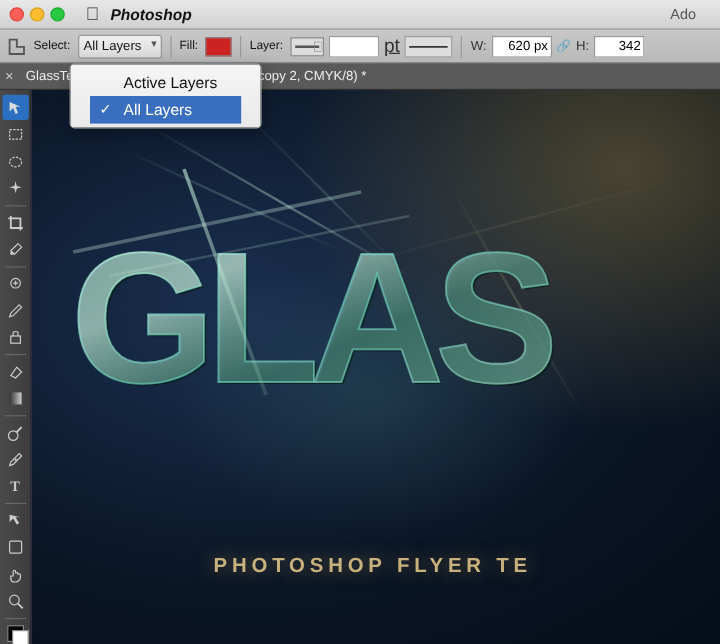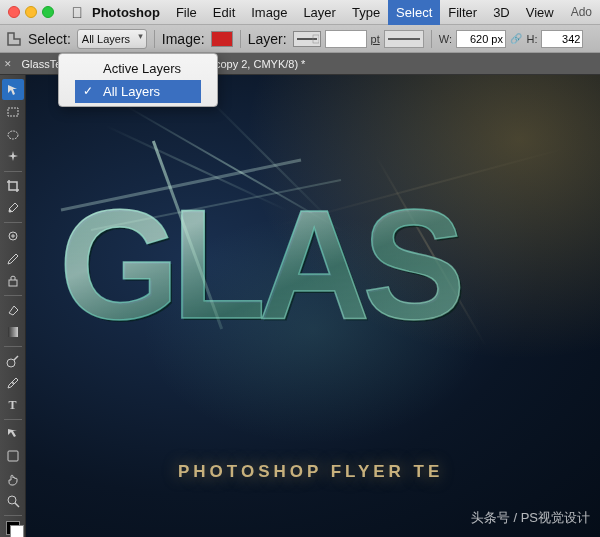--- a/index.html
+++ b/index.html
@@ -17,20 +17,21 @@
       z-index: 100;
     }
     #menubar .apple-logo {
       width: 30px; height: 25px;
       display: flex; align-items: center; justify-content: center;
       font-size: 15px; color: #333;
     }
     #menubar .app-name {
       font-weight: bold; font-size: 13px; color: #111;
       margin-right: 8px;
+      font-style: italic;
     }
     #menubar .menu-items {
       display: flex; align-items: center; gap: 0;
     }
     #menubar .menu-item {
       font-size: 13px; color: #111;
       padding: 0 8px; height: 25px;
       display: flex; align-items: center;
       cursor: default;
     }
@@ -62,21 +63,21 @@
       z-index: 100;
       padding: 0 4px;
       gap: 4px;
     }
     .options-tool-icon {
       width: 20px; height: 20px;
       display: flex; align-items: center; justify-content: center;
       font-size: 11px; color: #333;
     }
     .options-label {
-      font-size: 14px; color: #111;
+      font-size: 10px; color: #111;
       margin-right: 2px;
     }
     .options-dropdown {
       background: linear-gradient(to bottom, #f0f0f0, #d8d8d8);
       border: 1px solid #999;
       border-radius: 3px;
       padding: 1px 14px 1px 4px;
       font-size: 11px;
       color: #111;
       position: relative;
@@ -103,21 +104,21 @@
     }
     .options-input {
       width: 38px; height: 18px;
       background: white;
       border: 1px solid #999;
       font-size: 11px;
       text-align: center;
       padding: 0 20px;
     }
     .options-unit {
-      font-size: 11px; color: #333; text-decoration: underline;
+      font-size: 16px; color: #333; text-decoration: underline;
     }
     .options-separator {
       width: 1px; height: 18px;
       background: #999;
       margin: 0 3px;
     }
     .chain-icon { font-size: 10px; color: #555; }
     .dim-label { font-size: 11px; color: #333; }
     .dim-input {
       width: 42px; height: 18px;
@@ -284,44 +285,33 @@
 <body>
 
 <div id="menubar">
   <div class="traffic-lights">
     <div class="traffic-light tl-red"></div>
     <div class="traffic-light tl-yellow"></div>
     <div class="traffic-light tl-green"></div>
   </div>
   <span class="apple-logo"></span>
   <span class="app-name">Photoshop</span>
-  <div class="menu-items">
-    <span class="menu-item">File</span>
-    <span class="menu-item">Edit</span>
-    <span class="menu-item">Image</span>
-    <span class="menu-item">Layer</span>
-    <span class="menu-item">Type</span>
-    <span class="select-highlight">Select</span>
-    <span class="menu-item">Filter</span>
-    <span class="menu-item">3D</span>
-    <span class="menu-item">View</span>
-  </div>
-  <span style="margin-left:auto; font-size:12px; color:#555; padding-right:8px;">Ado</span>
+  <span style="margin-left:auto; font-size:12px; color:#555; padding-right:20px;">Ado</span>
 </div>
 
 <div id="optionsbar">
   <div class="options-tool-icon">
     <svg width="16" height="16" viewBox="0 0 16 16">
       <path d="M2 2 L8 2 L8 8 L14 8 L14 14 L2 14 Z" fill="none" stroke="#555" stroke-width="1.5"></path>
     </svg>
   </div>
   <span class="options-label">Select:</span>
   <div class="options-dropdown">All Layers</div>
   <div class="options-separator"></div>
-  <span class="options-label">Image:</span>
+  <span class="options-label">Fill:</span>
   <div class="fill-color"></div>
   <div class="options-separator"></div>
   <span class="options-label">Layer:</span>
   <div class="stroke-icon">
     <svg width="24" height="14" viewBox="0 0 24 14">
         <line x1="2" y1="7" x2="22" y2="7" stroke="#555" stroke-width="2"></line>
         <rect x="18" y="3" width="6" height="8" fill="none" stroke="#888" stroke-width="0.5"></rect>
       </svg>
   </div>
   <input class="options-input" type="text" value="1.87" style="">
@@ -504,21 +494,20 @@
         <text x="18" y="188" font-family="'Arial Black', Impact, sans-serif" font-size="155" font-weight="900" letter-spacing="-8" fill="none" stroke="url(#strokeGrad)" stroke-width="1.5">GLAS</text>
 
         <line x1="20" y1="80" x2="260" y2="30" stroke="rgba(220,255,240,0.3)" stroke-width="3"></line>
         <line x1="50" y1="100" x2="300" y2="50" stroke="rgba(200,240,220,0.2)" stroke-width="2"></line>
       </svg>
 
       <div style="position:absolute;top:60px;left:160px;width:3px;height:200px;background:linear-gradient(to bottom,rgba(200,240,220,0.6),rgba(150,200,180,0.2));transform:rotate(-20deg);z-index:6;"></div>
 
       <div class="subtext-photoshop">PHOTOSHOP FLYER TE</div>
 
-      <div class="canvas-watermark">头条号 / PS视觉设计</div>
     </div>
   </div>
 </div>
 
 <div id="dropdown-menu">
   <div class="dropdown-item">Active Layers</div>
   <div class="dropdown-item checked selected-row">All Layers</div>
 </div>
 
 </body></html>

